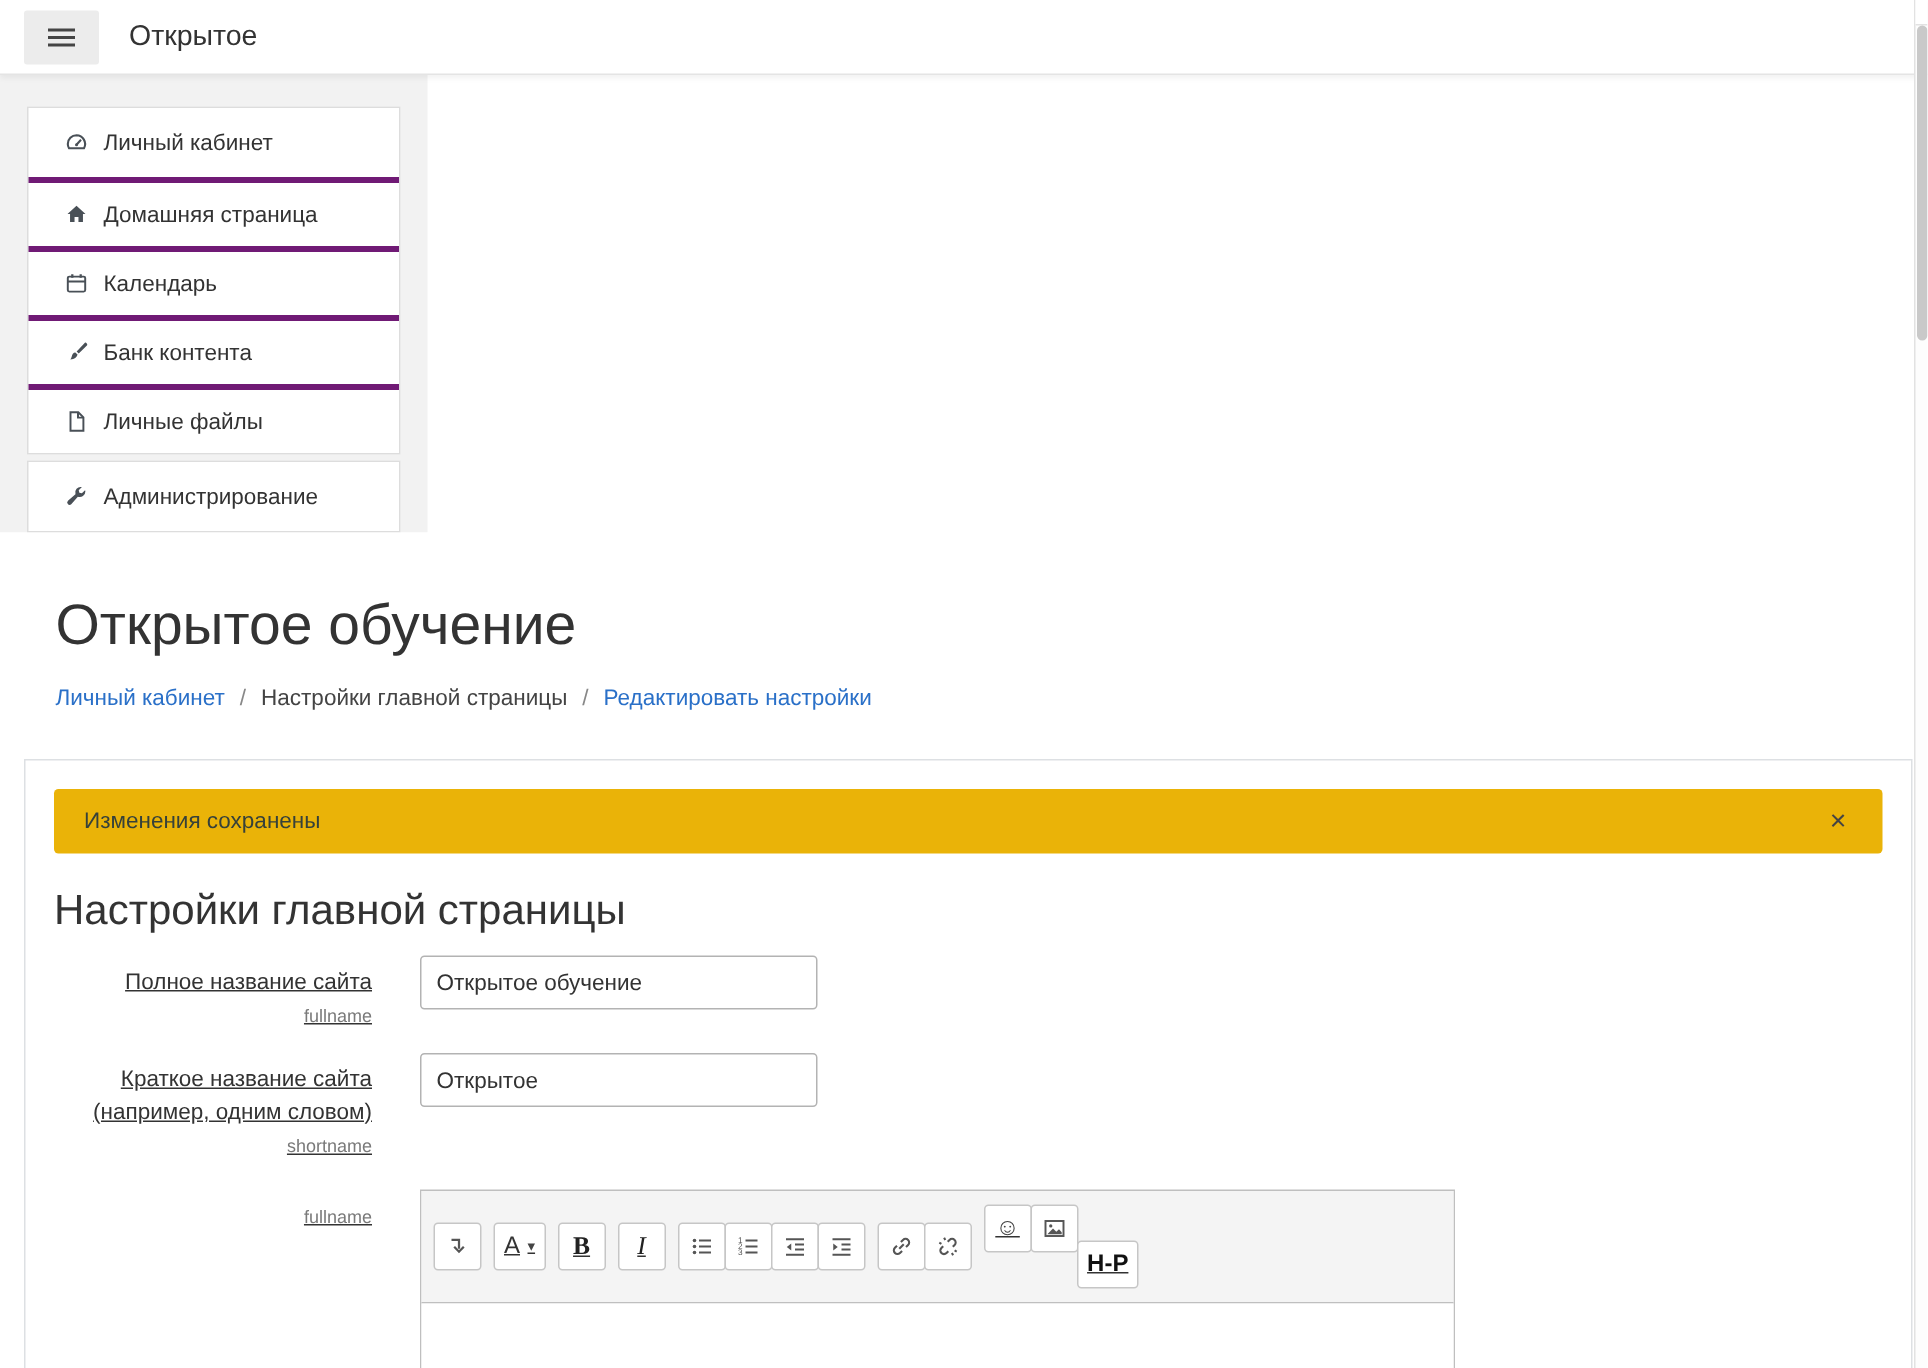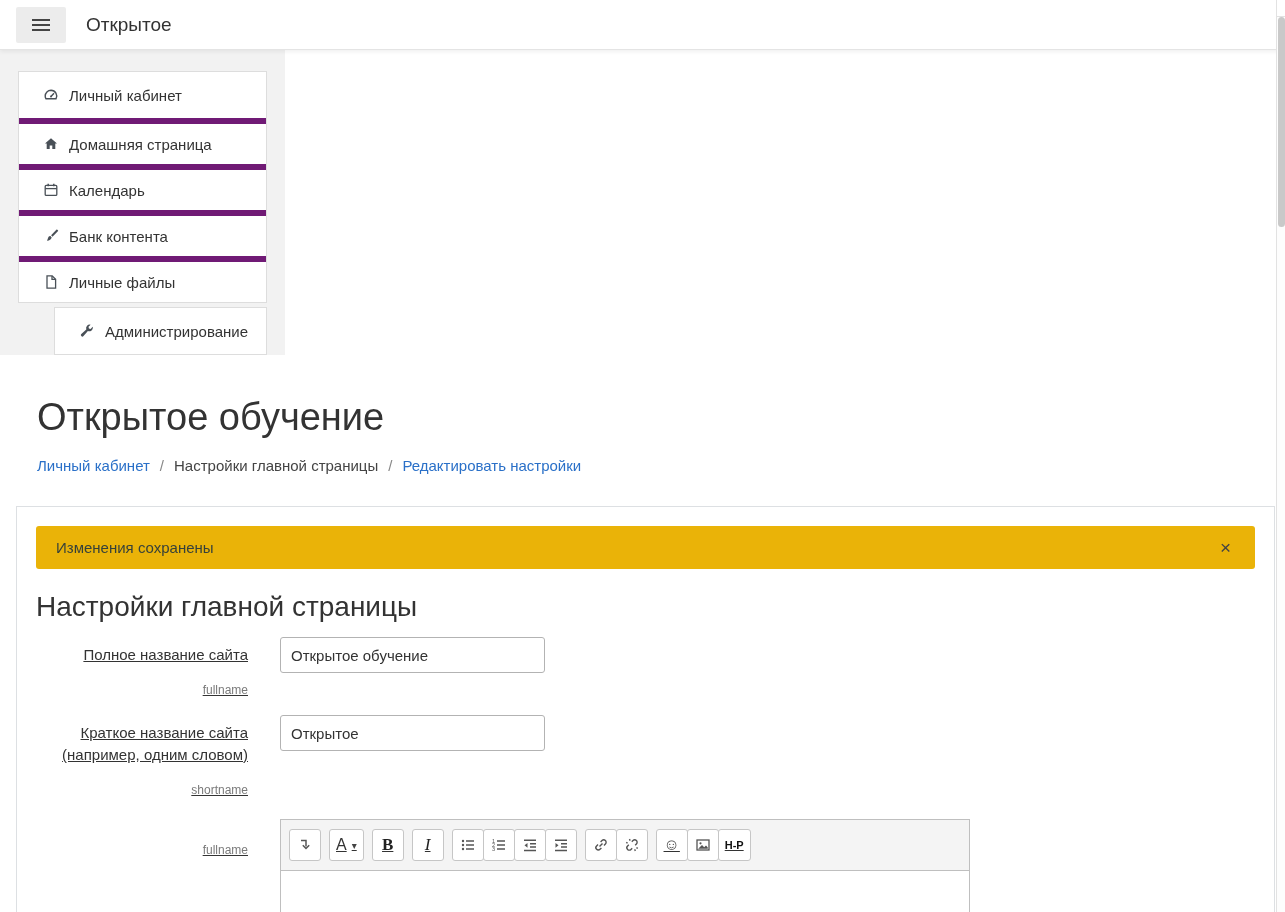--- a/index.html
+++ b/index.html
@@ -21,26 +21,26 @@
   }
   .nav-toggle span { display:block; width:18px; height:2px; background:#444; }
   .navbar-title { font-size:19px; color:#333; margin-left:20px; }
 
   
   .layout { display:flex; height:862px;flex-direction:column; }
   .sidebar {
     width:285px; flex-shrink:0; background:#f2f2f2; padding:21px 18px 0 18px;
   }
   .side-card { background:#fff; border:1px solid #ddd; }
-  .side-card + .side-card { margin-top:4px;margin-left:36px; }
+  .side-card + .side-card { margin-top:4px; }
   .side-item {
     height:46px; display:flex; align-items:center; padding:0 10px 0 24px;
     font-size:15px; color:#333; cursor:pointer;
   }
-  .side-item + .side-item { border-top:6px solid #701a75; }
+  .side-item + .side-item { border-top:4px solid #701a75; }
   .side-icon { width:17px; height:16px; margin-right:9px; display:inline-flex; flex-shrink:0; }
   .side-icon svg { width:16px; height:16px; }
 
   .main { flex:1; background:#fff; position:relative; }
   .page-header { padding:40px 0 0 37px; }
   .page-title { font-size:38px; font-weight:400; color:#333; line-height:44px; }
   .breadcrumb { margin-top:18px; display:flex; align-items:center; gap:10px; font-size:15px; }
   .breadcrumb .sep { color:#888; }
   a.bc-link { color:#2a70c8; text-decoration:none; cursor:pointer; }
   .bc-current { color:#444; }
@@ -55,21 +55,21 @@
     padding:12px 24px 12px 20px; font-size:15px;
     display:flex; align-items:center; justify-content:space-between;
   }
   .alert-close { background:none; border:none; font-size:19px; color:#444; cursor:pointer; line-height:1; }
   .section-heading { font-size:28px; font-weight:400; color:#333; margin:22px 0 14px; }
 
   
   .frow { display:grid; grid-template-columns:212px 1fr; column-gap:32px; margin-bottom:16px;text-decoration:underline; }
   .frow.row2 { margin-bottom:20px; }
   .flabel { text-align:right; font-size:15px; line-height:1.45; padding-top:7px; color:#333; }
-  .fcode { display:block; font-size:12px; color:#7a7a7a; margin-top:16px; }
+  .fcode { display:block; font-size:12px; color:#7a7a7a; margin-top:3px; }
   .ftext {
     width:265px; height:36px; border:1px solid #b3b3b3; border-radius:3px;
     padding:0 10px; font-size:15px; color:#333; background:#fff;
     font-family:"Liberation Sans","DejaVu Sans",sans-serif;
   }
 
   
   .editor { width:690px; border:1px solid #bfbfbf; }
   .ed-toolbar {
     background:#f4f4f4; border-bottom:1px solid #bfbfbf;
@@ -82,21 +82,21 @@
     font-size:15px; color:#444; cursor:pointer; padding:0 6px;
   }
   .ed-group .ed-btn + .ed-btn { margin-left:-1px; }
   .ed-btn svg { width:16px; height:16px; }
   .ed-btn.b-font { gap:5px; }
   .ed-btn.b-font .glyph-a { font-size:16px; color:#333; }
   .ed-btn.b-font .caret { font-size:10px; color:#444; }
   .ed-btn.b-bold { font-family:"Liberation Serif","DejaVu Serif",serif; font-weight:700; font-size:17px; color:#222; }
   .ed-btn.b-italic { font-family:"Liberation Serif","DejaVu Serif",serif; font-style:italic; font-size:17px; color:#222; }
   .ed-btn.b-emoticon { font-size:16px; }
-  .ed-btn.b-h5p { font-weight:800; font-size:11px; color:#111; }
+  .ed-btn.b-h5p { font-weight:800; font-size:16px; color:#111;margin-top:24px; }
   .ed-content { height:307px; background:#fff; position:relative; outline:none; padding:8px; font-size:15px; }
   .ed-resize {
     position:absolute; right:1px; bottom:1px; width:11px; height:11px; cursor:nwse-resize;
     background:repeating-linear-gradient(135deg, transparent 0 2px, #999 2px 3px);
   }
   .fhelp { margin-top:20px; font-size:15px; line-height:1.5; max-width:690px; color:#333; }
 
   
   .scrollbar {
     position:absolute; top:0; right:0; width:9px; height:912px; background:#fdfdfd;

